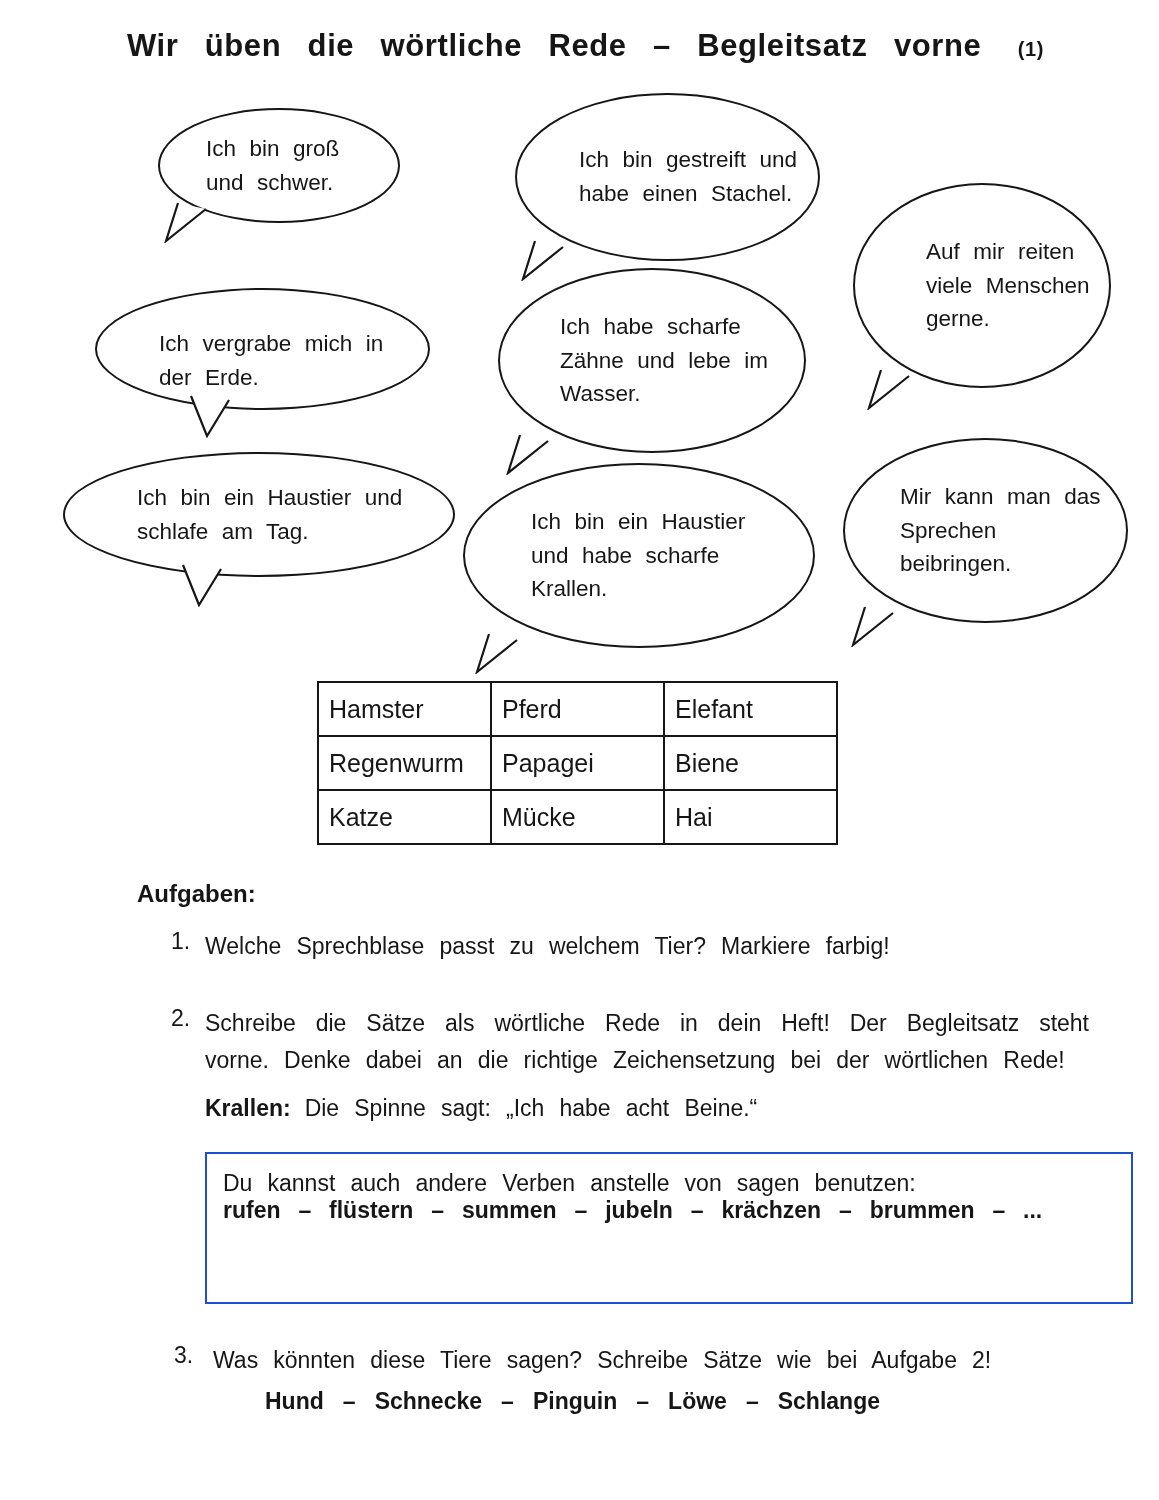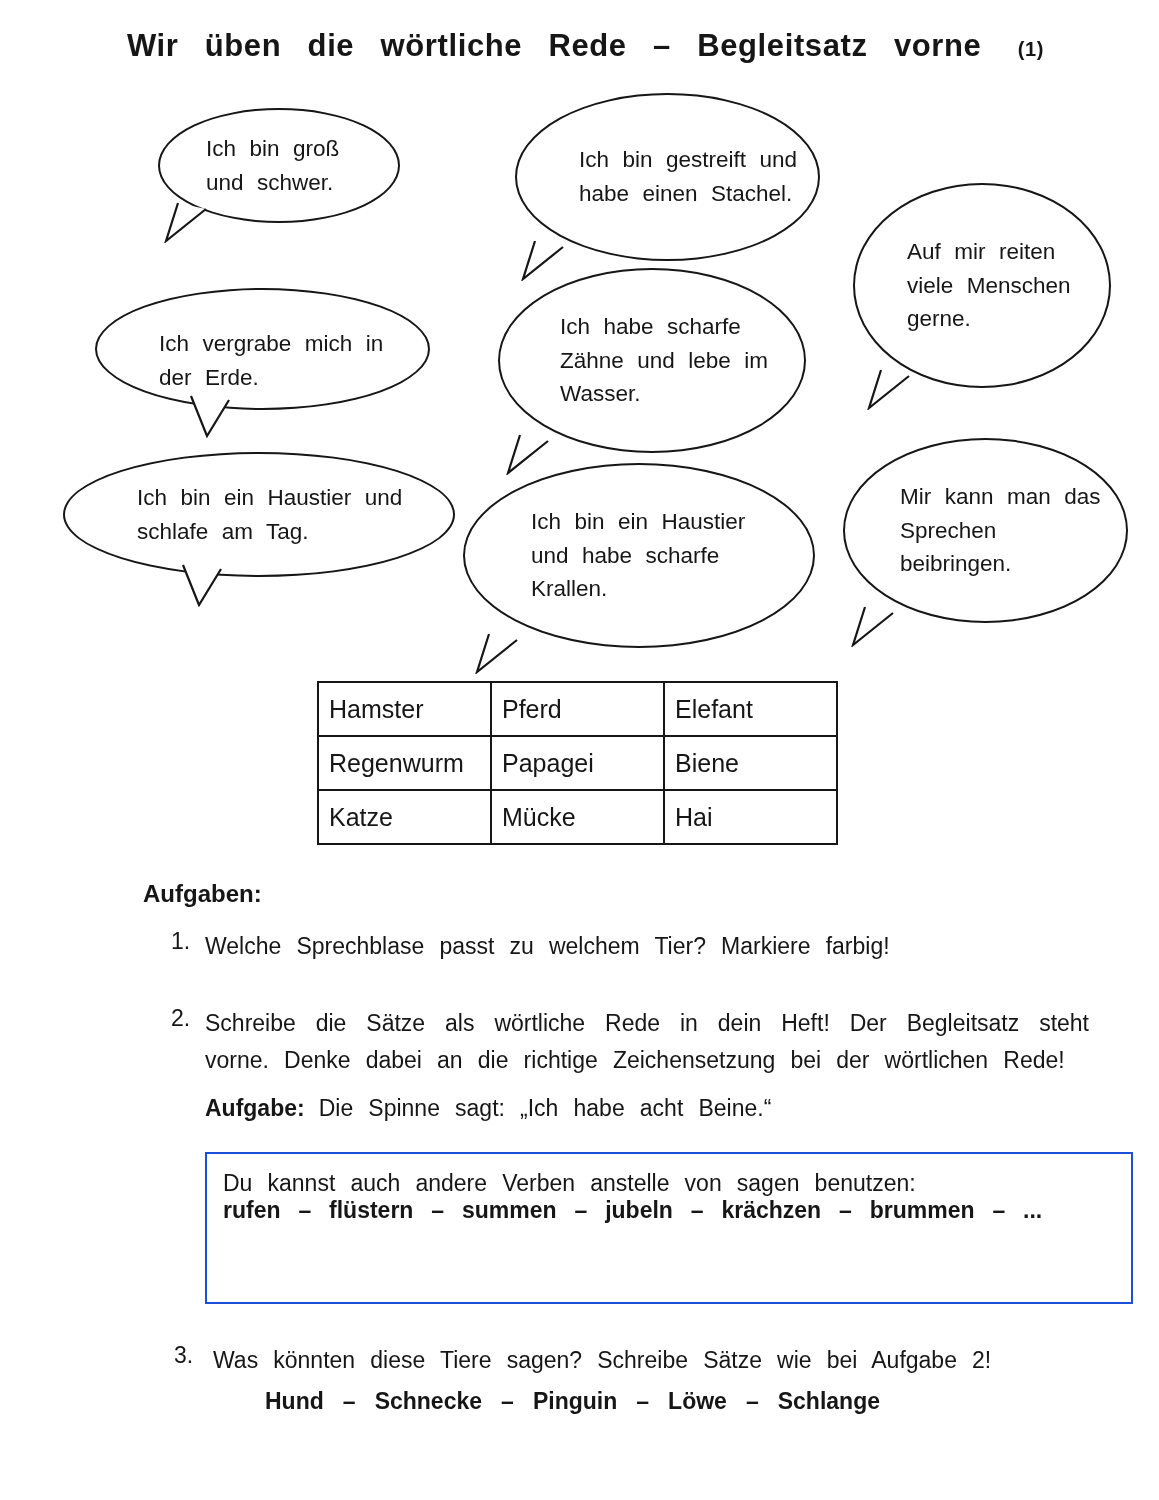--- a/index.html
+++ b/index.html
@@ -18,21 +18,21 @@
 
   .b1 { left:158px; top:108px; width:242px; height:115px; }
   .b1 .bubble-text { padding-left:46px; padding-right:18px; }
   .b1 .tail { left:4px; bottom:-22px; }
 
   .b2 { left:515px; top:93px; width:305px; height:168px; }
   .b2 .bubble-text { padding-left:62px; padding-right:20px; }
   .b2 .tail { left:4px; bottom:-22px; }
 
   .b3 { left:853px; top:183px; width:258px; height:205px; }
-  .b3 .bubble-text { padding-left:52px; padding-right:18px; }
+  .b3 .bubble-text { padding-left:71px; padding-right:18px; }
   .b3 .tail { left:12px; bottom:-24px; }
 
   .b4 { left:95px; top:288px; width:335px; height:122px; }
   .b4 .bubble-text { padding-left:62px; padding-right:20px;margin-top:24px; }
   .b4 .tail { left:88px; bottom:-30px; }
 
   .b5 { left:498px; top:268px; width:308px; height:185px;justify-content:center; }
   .b5 .bubble-text { padding-left:60px; padding-right:20px; }
   .b5 .tail { left:6px; bottom:-24px; }
 
@@ -46,21 +46,21 @@
 
   .b8 { left:843px; top:438px; width:285px; height:185px; }
   .b8 .bubble-text { padding-left:55px; padding-right:18px; }
   .b8 .tail { left:6px; bottom:-26px; }
 
   .animal-table { position:absolute; left:317px; top:681px; border-collapse:collapse; }
   .animal-table td { border:2px solid #161616; width:173px; height:54px;
                      font-size:25px; padding-left:10px; vertical-align:middle;
                      word-spacing:0.22em; background:#fff; }
 
-  .aufgaben { position:absolute; left:143px; top:880px; font-size:24px; font-weight:bold;
+  .aufgaben { position:absolute; left:137px; top:880px; font-size:24px; font-weight:bold;
               word-spacing:0.2em; }
 
   .task-num { position:absolute; font-size:23px; }
   .task-text { position:absolute; font-size:23px; word-spacing:0.38em; line-height:1.62; }
 
   .n1 { left:171px; top:928px; }
   .t1 { left:205px; top:928px; width:780px; }
 
   .n2 { left:171px; top:1005px; }
   .t2 { left:205px; top:1005px; width:884px; text-align:justify; }
@@ -166,21 +166,21 @@
 
   <div class="aufgaben">Aufgaben:</div>
 
   <div class="task-num n1">1.</div>
   <div class="task-text t1">Welche Sprechblase passt zu welchem Tier? Markiere farbig!</div>
 
   <div class="task-num n2">2.</div>
   <div class="task-text t2">Schreibe die Sätze als wörtliche Rede in dein Heft! Der Begleitsatz steht vorne. Denke dabei an die richtige Zeichensetzung bei der wörtlichen Rede!</div>
 
   <div class="example">
-    <span class="lbl">Aufgabe:</span><span>Die Spinne sagt: „Ich habe acht Beine.“</span>
+    <span class="lbl">Krallen:</span><span>Die Spinne sagt: „Ich habe acht Beine.“</span>
   </div>
 
   <div class="hint-box">
     <div class="hint-line1">Du kannst auch andere Verben anstelle von sagen benutzen:</div>
     <div class="hint-line2">rufen – flüstern – summen – jubeln – krächzen – brummen – ...</div>
   </div>
 
   <div class="task-num n3">3.</div>
   <div class="task-text t3">Was könnten diese Tiere sagen? Schreibe Sätze wie bei Aufgabe 2!</div>
   <div class="t3-animals">Hund – Schnecke – Pinguin – Löwe – Schlange</div>

